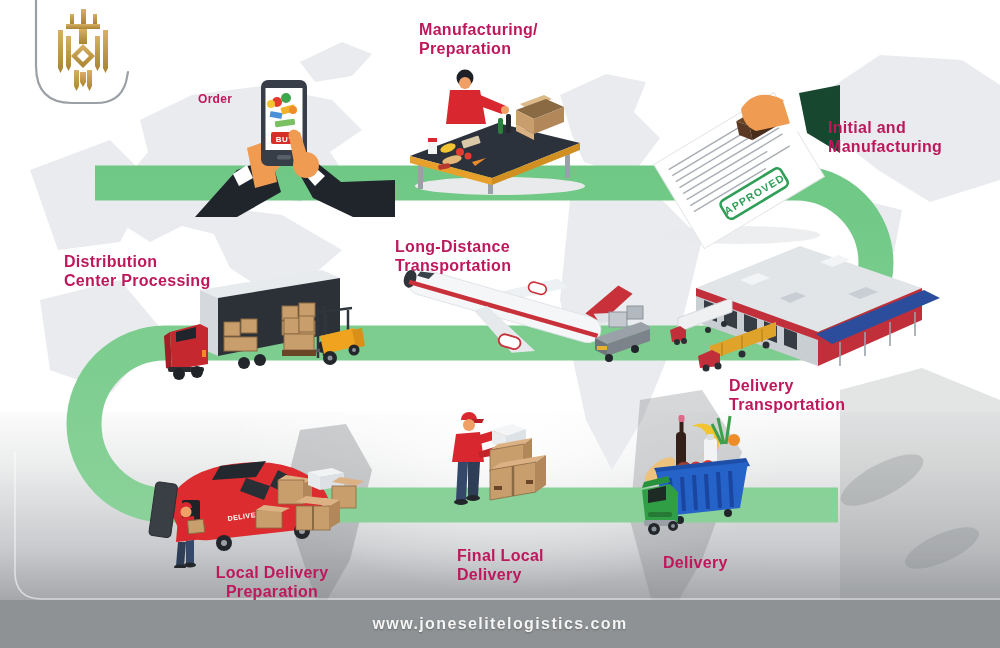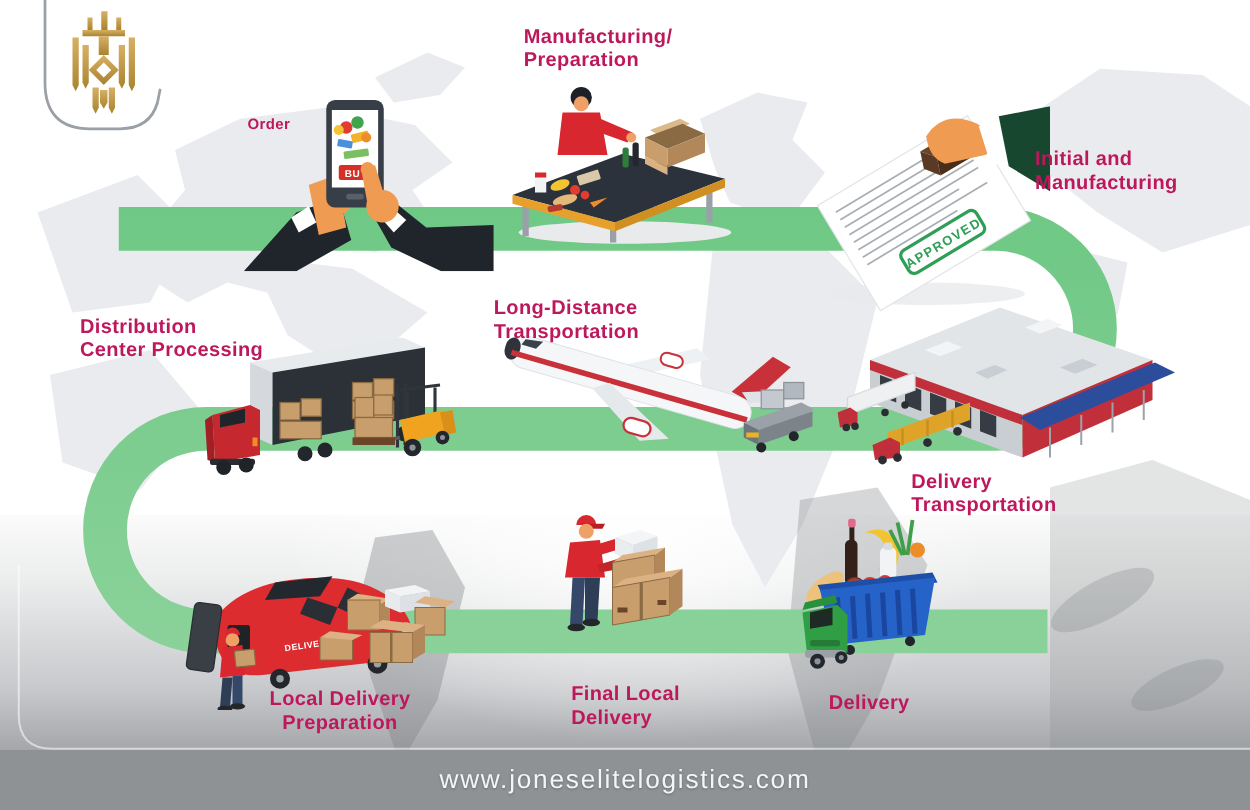--- a/index.html
+++ b/index.html
@@ -13,21 +13,21 @@
   .maps{z-index:2;}
   .decor{z-index:3;}
   .path{z-index:4;}
   .viz{position:absolute;z-index:5;}
   .viz svg{display:block;width:100%;height:100%;}
   .label{position:absolute;z-index:6;font-weight:700;font-size:16px;line-height:1.16;
          color:#be185d;letter-spacing:.3px;white-space:nowrap;}
   .label.big{font-size:12px;}
   .footer{position:absolute;left:0;bottom:0;width:1000px;height:48px;z-index:7;background:#8f9294;
           display:flex;align-items:center;justify-content:center;}
-  .footer-text{color:#f5f5f5;font-size:21px;letter-spacing:1.4px;font-weight:400;
+  .footer-text{color:#f5f5f5;font-size:16px;letter-spacing:1.4px;font-weight:700;
           text-shadow:0 1px 2px rgba(0,0,0,.28);}
   .logo{position:absolute;left:8px;top:0;width:140px;height:118px;z-index:8;}
 </style>
 </head>
 <body>
 
 <div id="stage">
 
   <div class="floor"></div>
   <div class="floor-glow"></div>
@@ -411,21 +411,21 @@
     <div>Center Processing</div>
   </div>
   <div class="label" style="left:395px;top:238px">
     <div>Long-Distance</div>
     <div>Transportation</div>
   </div>
   <div class="label" style="left:729px;top:377px">
     <div>Delivery</div>
     <div>Transportation</div>
   </div>
-  <div class="label" style="left:196px;top:551px;width:152px;text-align:center">
+  <div class="label" style="left:196px;top:564px;width:152px;text-align:center">
     <div>Local Delivery</div>
     <div>Preparation</div>
   </div>
   <div class="label" style="left:457px;top:547px">
     <div>Final Local</div>
     <div>Delivery</div>
   </div>
   <div class="label" style="left:663px;top:554px">
     <span>Delivery</span>
   </div>

